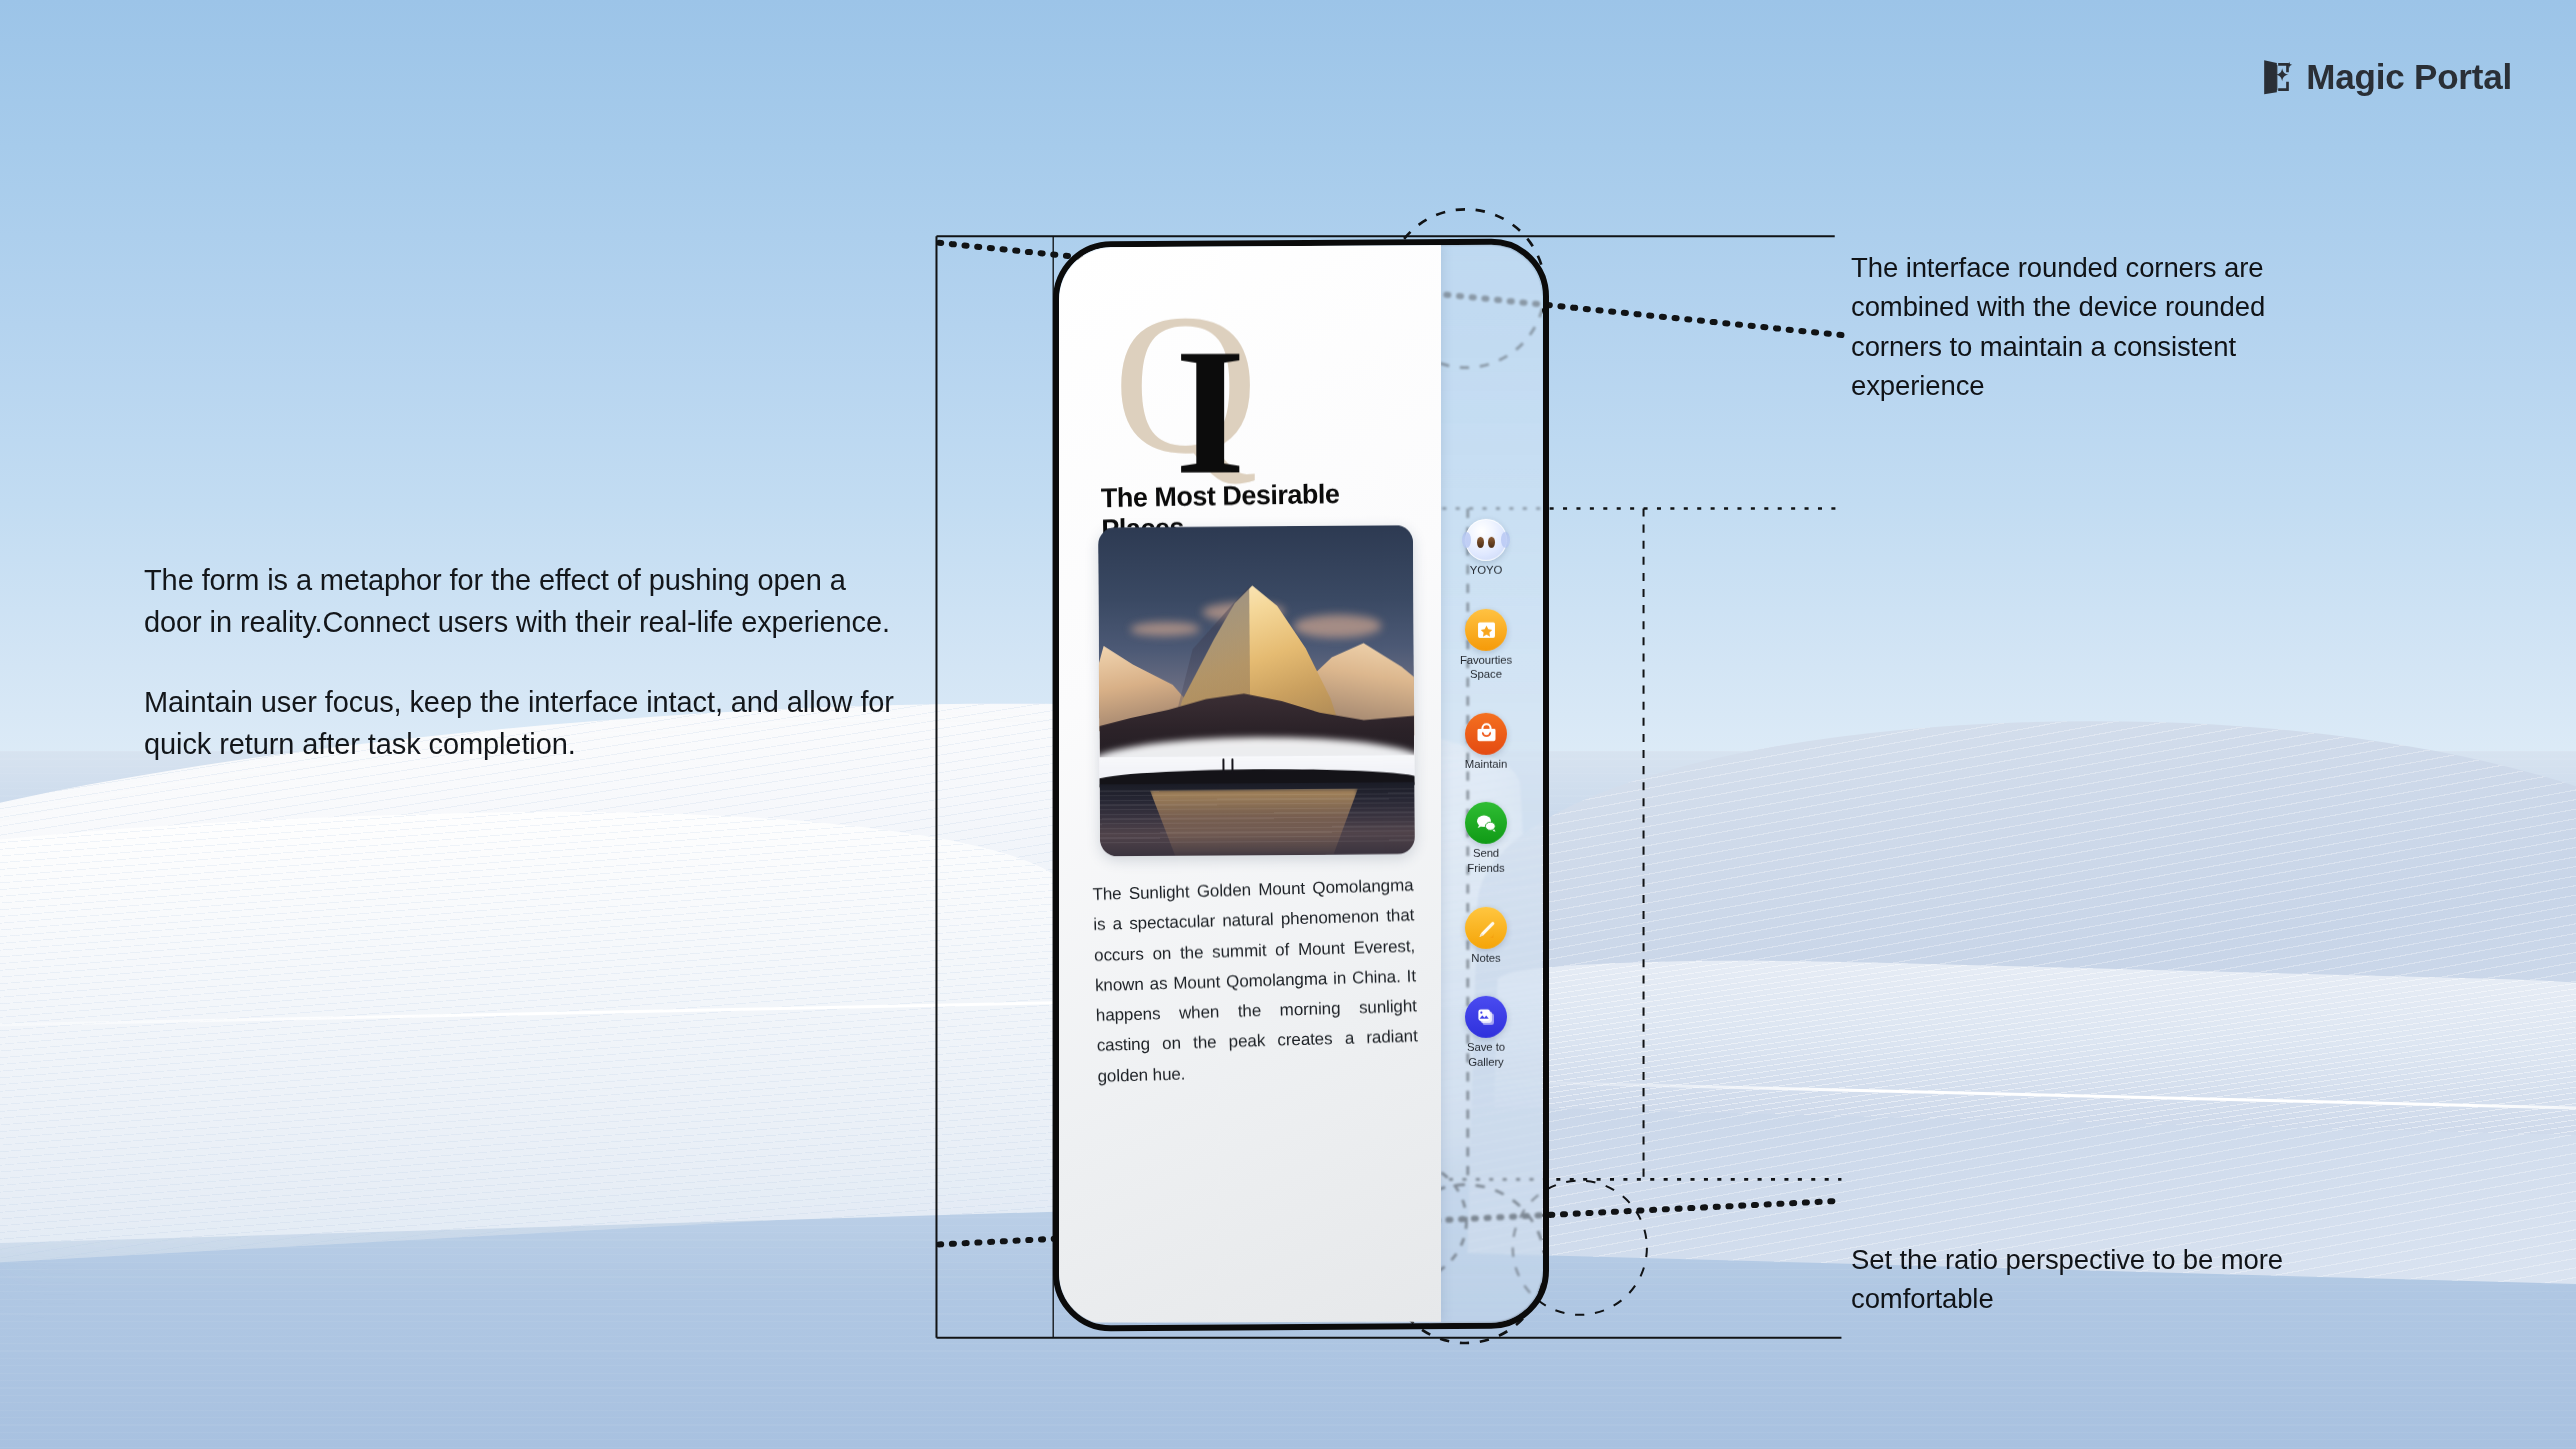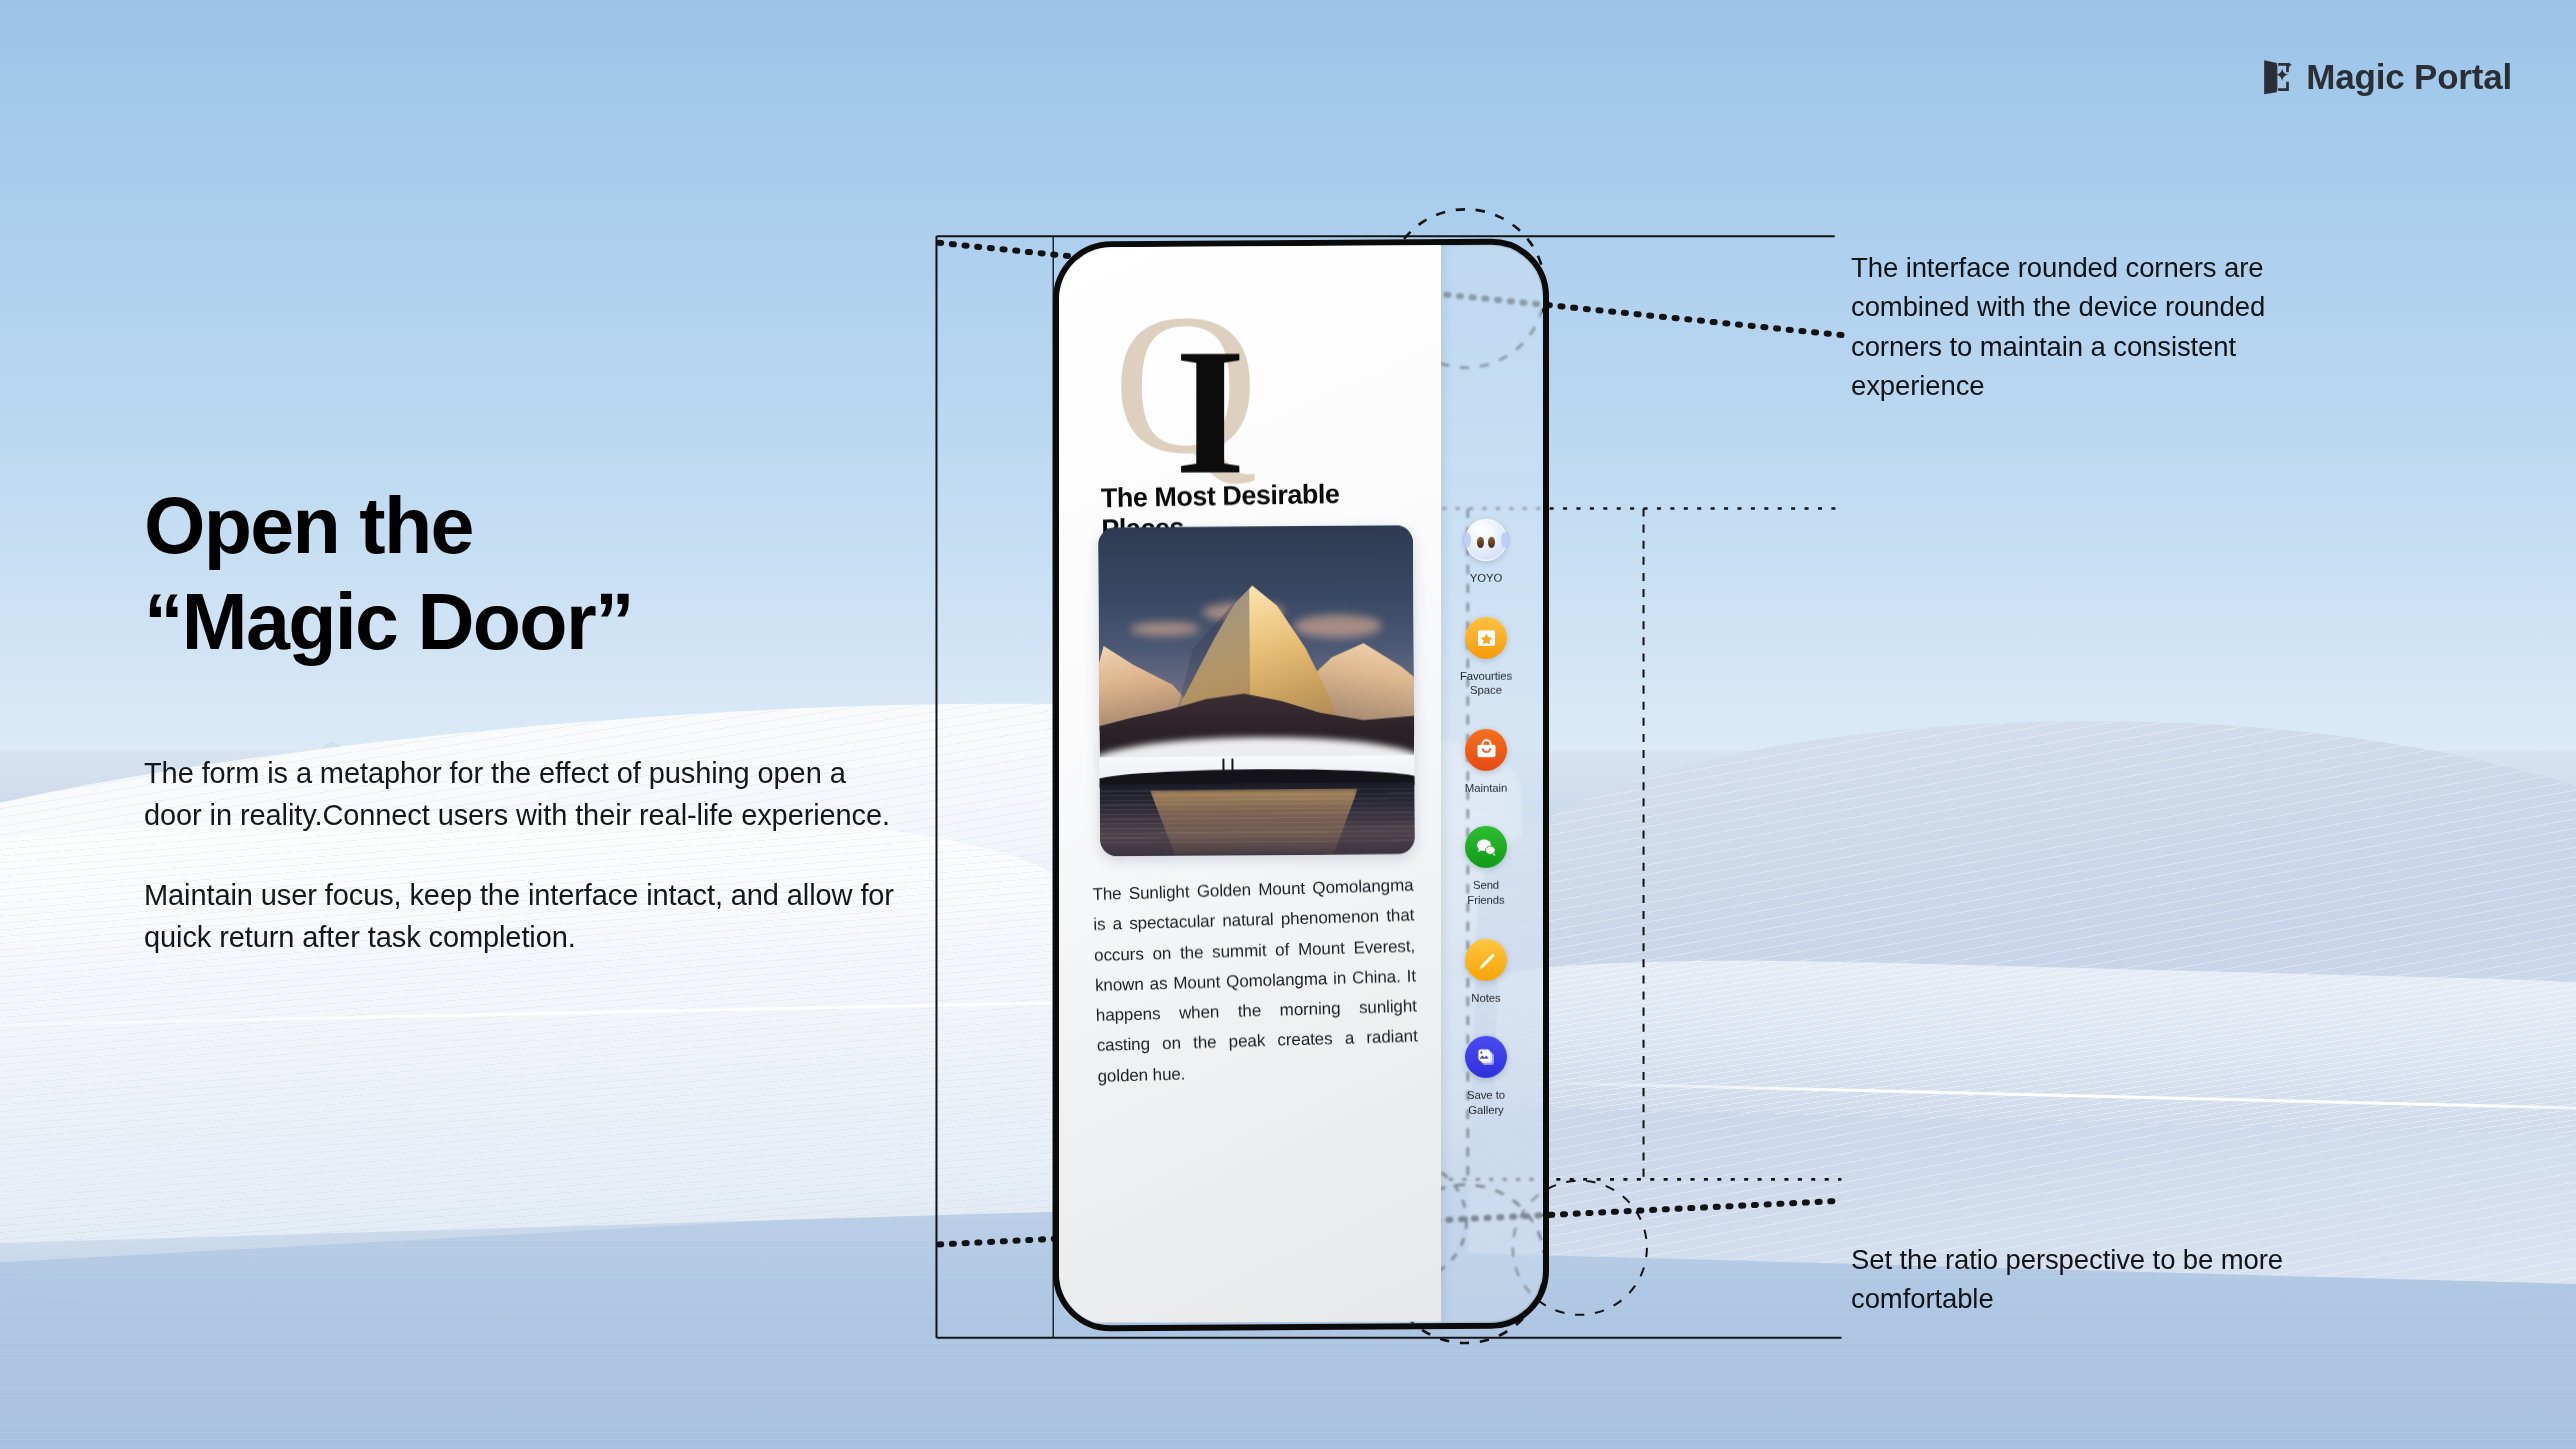--- a/index.html
+++ b/index.html
@@ -303,21 +303,21 @@
       rgba(255,255,255,0.07) 0px, rgba(255,255,255,0.07) 1.3px,
       rgba(0,0,0,0) 1.3px, rgba(0,0,0,0) 4.7px);
   }
 
   
   .rail {
     position:absolute; right:0; top:0; width:114px; height:100%;
     display:flex; flex-direction:column; align-items:center;
     padding-top:274px; gap:31px;
   }
-  .rail-item{ width:101px; display:flex; flex-direction:column; align-items:center; gap:10px; }
+  .rail-item{ width:101px; display:flex; flex-direction:column; align-items:center; gap:2px; }
   .rail-ico{
     width:42px; height:42px; border-radius:50%;
     display:flex; align-items:center; justify-content:center;
     box-shadow:0 2px 6px rgba(40,60,90,.22);
   }
   .rail-label{
     font-size:11.4px; line-height:1.28; color:#252a31; text-align:center;
     letter-spacing:-0.1px; white-space:pre-line;
   }
   .ico-svg{ display:block; }
@@ -366,24 +366,20 @@
       <path d="M7 7 L22 10 L22 46 L7 48 Z" fill="none" stroke="#2a2f36" stroke-width="1.6"></path>
       <path d="M24 6 L40 6 L40 20 L36 20 L36 10 L24 10 Z" fill="#2a2f36"></path>
       <path d="M24 48 L40 48 L40 34 L36 34 L36 44 L24 44 Z" fill="#2a2f36"></path>
       <path d="M30 14 c1.2 6.2 3.4 8.4 9.4 9.6 c-6 1.2 -8.2 3.4 -9.4 9.6 c-1.2 -6.2 -3.4 -8.4 -9.4 -9.6 c6 -1.2 8.2 -3.4 9.4 -9.6 Z" fill="#2a2f36"></path>
       <path d="M40.5 4 c.6 3 1.7 4.1 4.7 4.7 c-3 .6 -4.1 1.7 -4.7 4.7 c-.6 -3 -1.7 -4.1 -4.7 -4.7 c3 -.6 4.1 -1.7 4.7 -4.7 Z" fill="#2a2f36"></path>
     </svg>
     <span class="logo-text">Magic Portal</span>
   </div>
 
   <div class="copy">
-    <h1 class="headline">
-      <span>Open the</span>
-      <span class="headline-l2">“Magic Door”</span>
-    </h1>
     <div class="body-block">
       <p class="body-p">The form is a metaphor for the effect of pushing open a door in reality.Connect users with their real-life experience.</p>
       <p class="body-p">Maintain user focus, keep the interface intact, and allow for quick return after task completion.</p>
     </div>
   </div>
 
   <div class="anno anno-1">The interface rounded corners are combined with the device rounded corners to maintain a consistent experience</div>
   <div class="anno anno-3">Set the ratio perspective to be more comfortable</div>
 
   <svg class="guides" viewBox="0 0 3840 2160">

